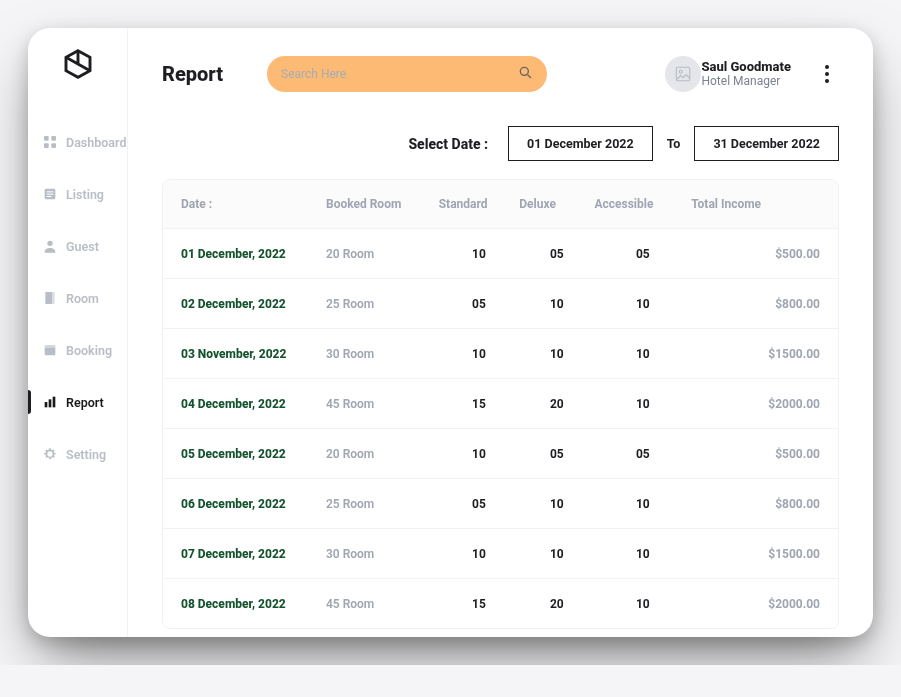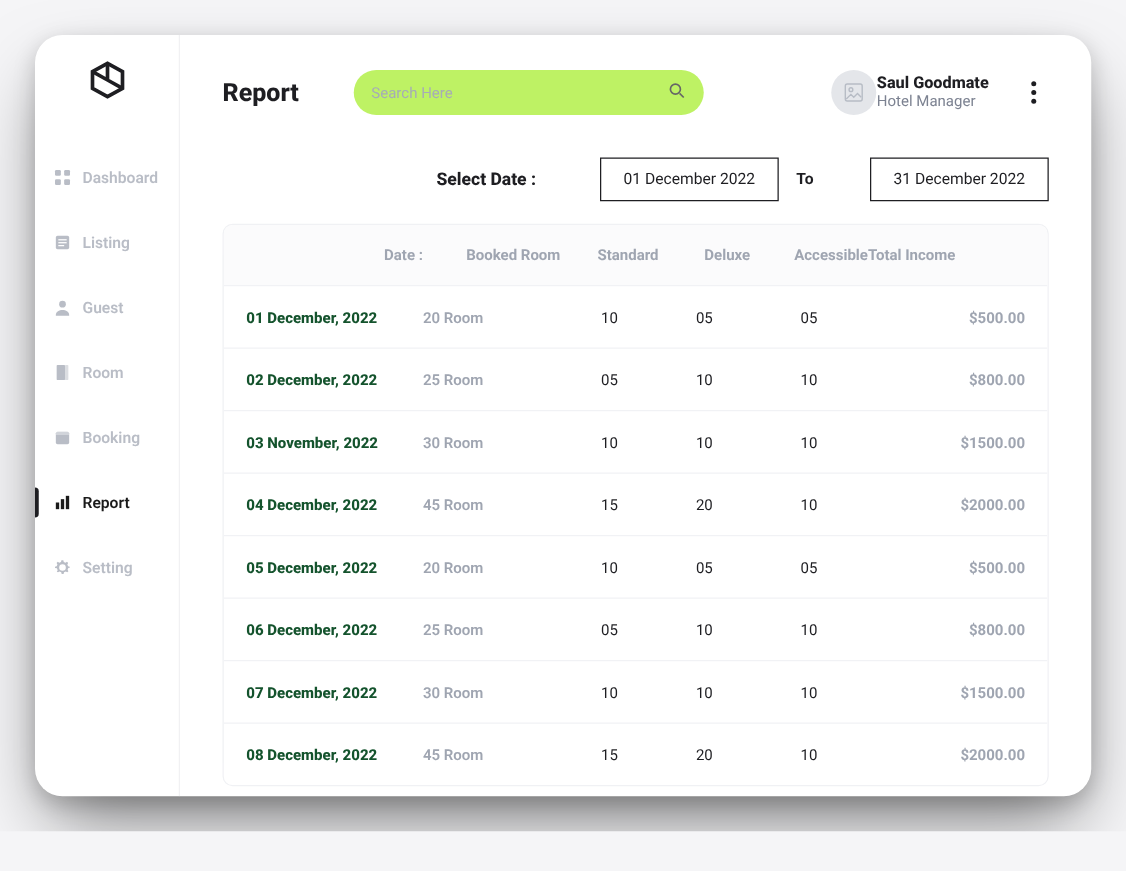--- a/index.html
+++ b/index.html
@@ -6,61 +6,61 @@
     body { background: #f5f5f7; padding: 28px; }
     .app {
       width: 845px;
       background: #fff;
       border-radius: 22px;
       box-shadow: 0 28px 60px -12px rgba(0,0,0,0.5), 0 6px 18px rgba(0,0,0,0.18);
       display: flex;
       overflow: hidden;
     }
     
-    .sidebar { width: 116px; border-right: 1px solid #f1f1f3; display: flex; flex-direction: column; }
+    .sidebar { width: 100px; border-right: 1px solid #f1f1f3; display: flex; flex-direction: column; }
     .logo { height: 72px; display:flex; align-items:center; justify-content:center; }
     .logo svg { width: 32px; height: 32px; }
     .nav { flex:1; padding-top: 16px; }
     .nav-item { display:flex; align-items:center; gap:8px; padding: 18px 0 18px 14px; color:#b9bdc6; font-size: 12.5px; font-weight:600; cursor:pointer; position:relative; }
     .nav-item.active { color:#1a1a1a; }
     .nav-item.active::before { content:""; position:absolute; left:0; top:14px; bottom:14px; width:3px; background:#1e1e22; border-radius:0 4px 4px 0; }
     .nav-ico { width:16px; height:16px; display:inline-flex; align-items:center; justify-content:center; }
     .nav-ico svg { width:16px; height:16px; fill:currentColor; }
     
     .main { flex:1; padding: 22px 34px 8px 34px; display:flex; flex-direction:column; }
     .topbar { display:flex; align-items:center; gap:20px; height:48px; }
     .page-title { font-size: 20px; font-weight: 800; color:#1e1e22; }
     .search { flex:1; margin-left:24px; max-width:280px; }
-    .search-box { background:#bef264; border-radius:28px; height:36px; display:flex; align-items:center; padding:0 14px; color:#9aa1ad; gap:12px; }
+    .search-box { background:#fdba74; border-radius:28px; height:36px; display:flex; align-items:center; padding:0 14px; color:#9aa1ad; gap:12px; }
     .search-input { flex:1; border:none; background:transparent; outline:none; font-size:12px; color:#666; }
     .search-input::placeholder { color:#a6acb6; }
     .search-ico svg { width:16px; height:16px; stroke:#666; fill:none; stroke-width:2; }
     .user { display:flex; align-items:center; margin-left:auto; }
     .avatar { width:36px; height:36px; border-radius:50%; background:#e4e6ea; display:flex; align-items:center; justify-content:center; }
     .avatar svg { width:18px; height:18px; fill:none; stroke:#b7bcc5; stroke-width:1.5; }
     .user-meta .uname { font-size:13px; font-weight:800; color:#1e1e22; line-height:1.15; }
     .user-meta .urole { font-size:12px; color:#7c8291; }
     .kebab { width:24px; display:flex; flex-direction:column; align-items:center; gap:3px; cursor:pointer; margin-left:4px; }
     .kebab span { width:4px; height:4px; background:#1e1e22; border-radius:50%; }
     
     .date-row { display:flex; align-items:center; justify-content:flex-end; gap:14px; margin:28px 0 18px; }
     .sel-label { font-size:14px; font-weight:800; color:#1e1e22; margin-right:6px; }
-    .date-box { border:1.5px solid #1e1e22; border-radius:0; padding:9px 18px; font-size:12.5px; font-weight:400; color:#1e1e22; cursor:pointer;margin-left:31px; }
+    .date-box { border:1.5px solid #1e1e22; border-radius:0; padding:9px 18px; font-size:12.5px; font-weight:700; color:#1e1e22; cursor:pointer; }
     .to { font-size:12.5px; font-weight:700; color:#1e1e22; }
     
     .table-wrap { border:1px solid #f0f1f4; border-radius:8px; overflow:hidden; background:#fff; }
     .thead, .trow { display:grid; grid-template-columns: 1.35fr 1.05fr 0.75fr 0.7fr 0.9fr 1.2fr; align-items:center; }
     .thead { background:#fbfbfc; height:48px; padding:0 18px; }
-    .thead > div { font-size:12px; font-weight:700; color:#9fa5b1;text-align:right; }
+    .thead > div { font-size:12px; font-weight:700; color:#9fa5b1; }
     .trow { height:50px; padding:0 18px; border-top:1px solid #f1f2f5; }
     .trow .c-date { font-size:12px; font-weight:800; color:#14532d; }
     .trow .c-booked { font-size:12px; font-weight:600; color:#9fa5b1; }
-    .trow .c-num { font-size:12px; font-weight:400; color:#1e1e22; text-align:center; }
+    .trow .c-num { font-size:12px; font-weight:700; color:#1e1e22; text-align:center; }
     .trow .c-income { font-size:12px; font-weight:700; color:#9fa5b1; text-align:right; }
-    .thead .c-num { text-align:right; }
+    .thead .c-num { text-align:left; }
     .thead .c-income { text-align:left; }
   </style>
 </head>
 <body>
 
 <div class="app">
 
   <aside class="sidebar">
     <div class="logo">
       <svg viewBox="0 0 24 24">

